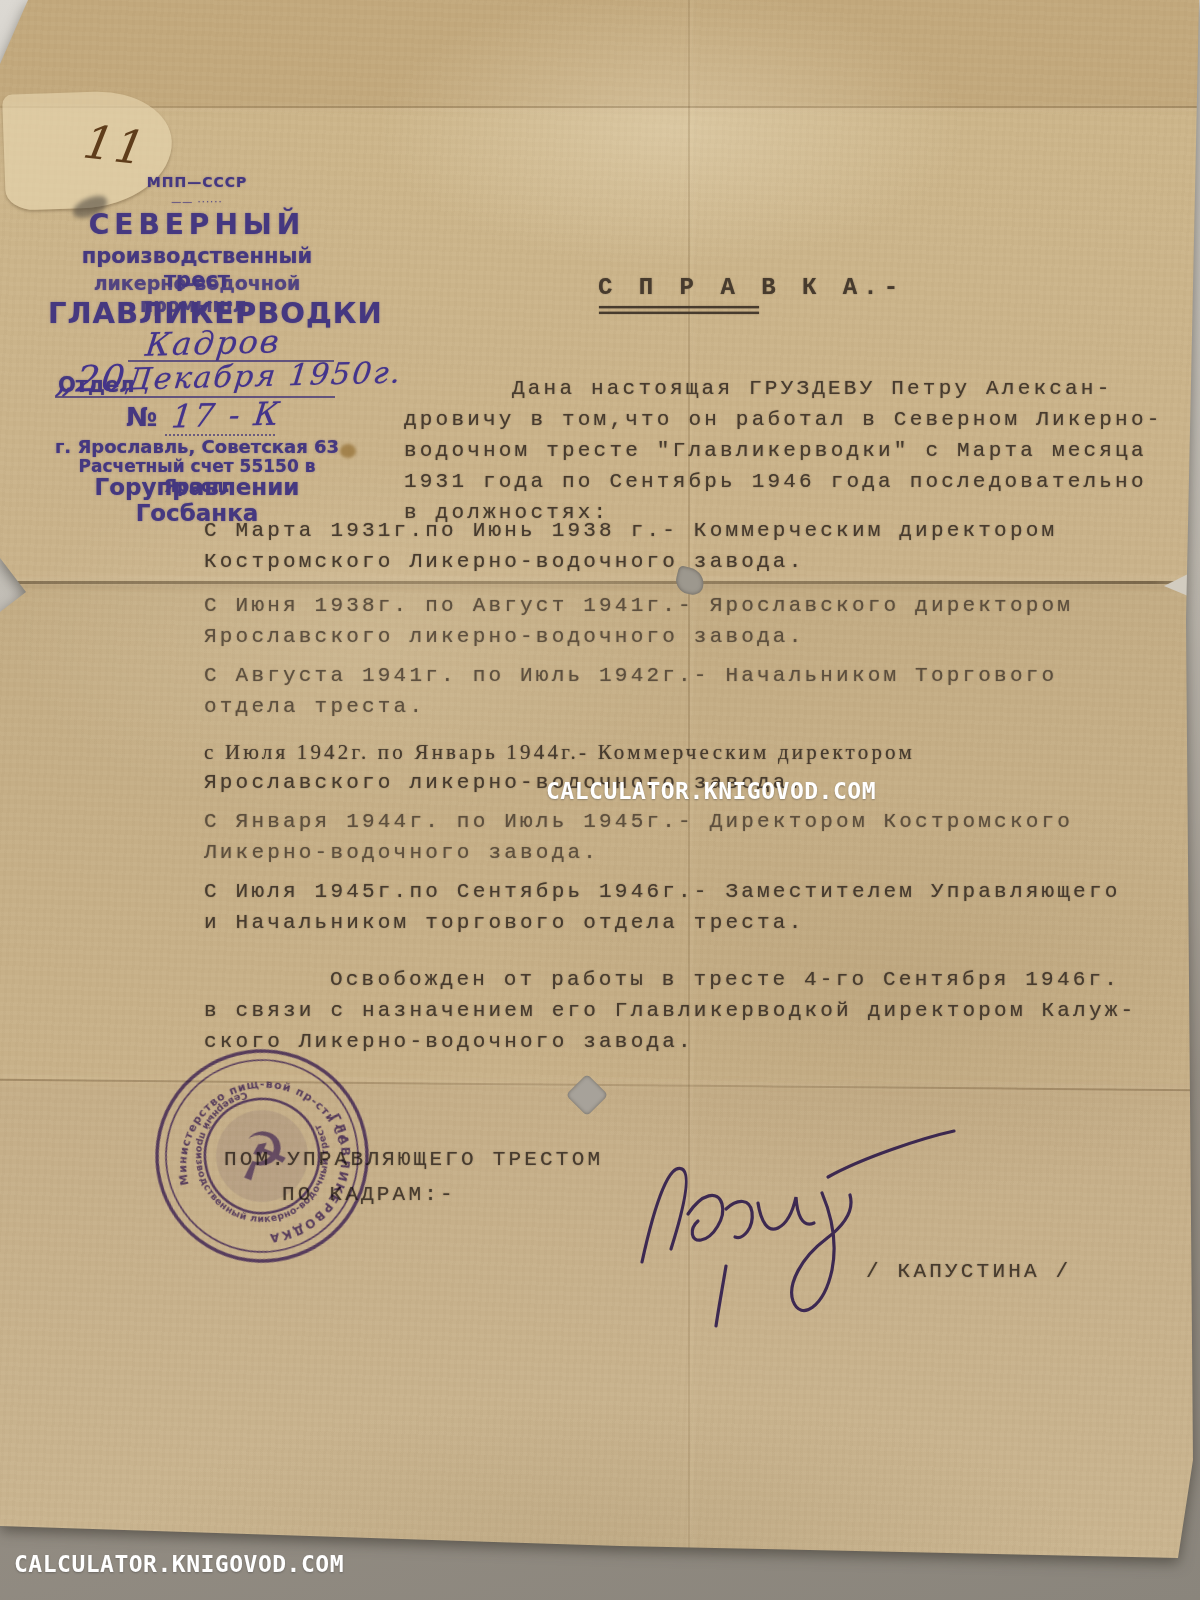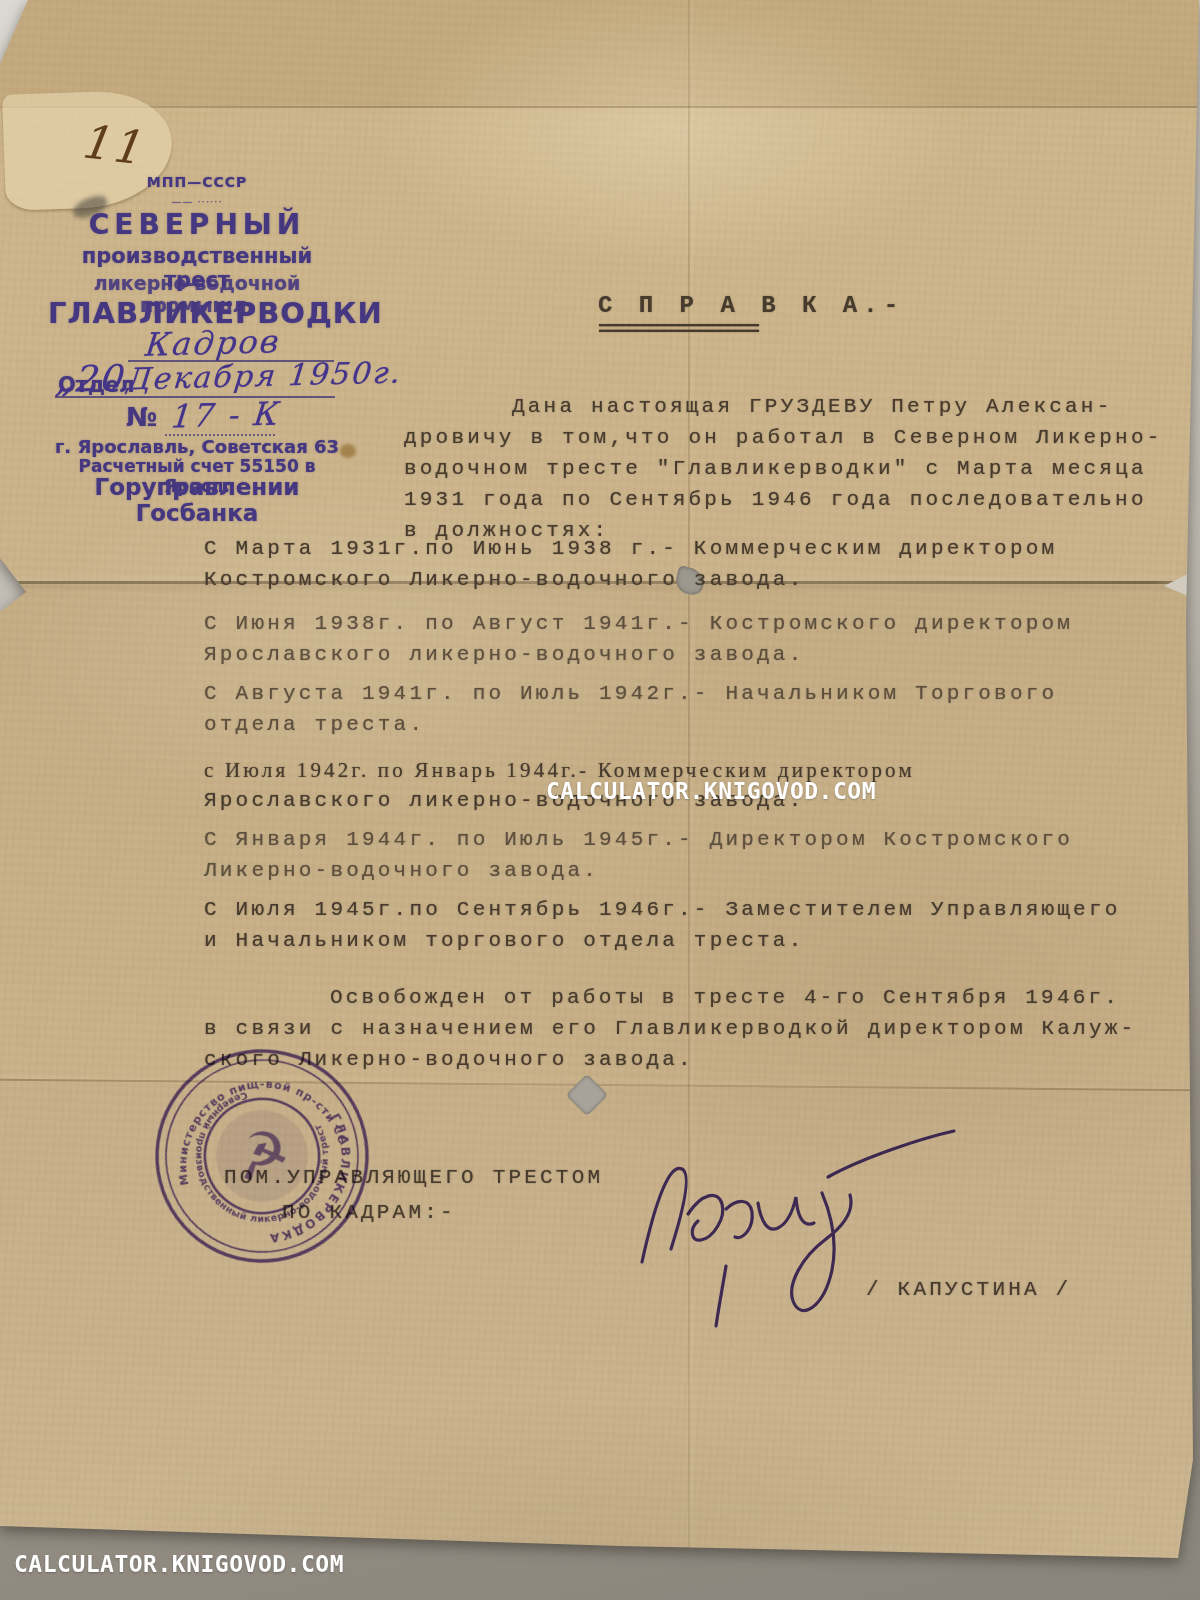--- a/index.html
+++ b/index.html
@@ -24,21 +24,21 @@
   #crease3{top:1084px;height:2px;transform:rotate(.5deg);background:linear-gradient(90deg,rgba(90,65,35,.34),rgba(90,65,35,.16) 55%,rgba(90,65,35,.34));box-shadow:0 -2px 6px rgba(255,243,214,.25);}
   #crease-v{position:absolute;top:0;bottom:0;left:688px;width:2px;background:linear-gradient(180deg,rgba(110,85,50,.16),rgba(110,85,50,.26) 40%,rgba(110,85,50,.12));box-shadow:2px 0 5px rgba(255,243,214,.2);}
   .hole{position:absolute;pointer-events:none;}
   #hole-center{left:676px;top:568px;width:28px;height:26px;background:#9d988e;border-radius:20% 70% 45% 60%;transform:rotate(14deg);box-shadow:inset 0 0 4px rgba(60,55,48,.6);}
   #hole-right{left:1164px;top:574px;width:24px;height:22px;background:#d2ccc0;clip-path:polygon(100% 0,100% 100%,0 55%);}
   #hole-low{left:572px;top:1080px;width:30px;height:30px;background:#a7a29a;transform:rotate(45deg);border-radius:15%;box-shadow:inset 0 0 4px rgba(60,55,48,.55);}
   #flap{position:absolute;left:4px;top:92px;width:168px;height:116px;background:rgba(233,216,178,.6);border-radius:10px 45% 55% 18%;box-shadow:0 2px 3px rgba(90,70,40,.35);transform:rotate(-2deg);}
   #smudge{position:absolute;left:72px;top:198px;width:36px;height:18px;background:#46413a;opacity:.55;border-radius:60% 40% 55% 45%;filter:blur(2px);transform:rotate(-18deg);}
   #stain1{position:absolute;left:340px;top:444px;width:16px;height:14px;background:#8a6324;opacity:.6;border-radius:50%;filter:blur(1.5px);}
   
-  .tw{position:absolute;font-family:"Liberation Mono","DejaVu Sans Mono",monospace;font-size:21px;letter-spacing:3.2px;color:#473b2e;white-space:pre;text-shadow:0 0 1px rgba(70,58,45,.55),0 0 2px rgba(70,58,45,.18);margin-top:18px;}
+  .tw{position:absolute;font-family:"Liberation Mono","DejaVu Sans Mono",monospace;font-size:21px;letter-spacing:3.2px;color:#473b2e;white-space:pre;text-shadow:0 0 1px rgba(70,58,45,.55),0 0 2px rgba(70,58,45,.18);}
   .tw.faded{opacity:.82;}
   .stamp{position:absolute;left:48px;width:298px;text-align:center;color:#453880;text-shadow:0 0 1px rgba(69,56,128,.6),0 0 3px rgba(69,56,128,.2);font-family:"DejaVu Sans",sans-serif;}
   .hand{position:absolute;font-family:"DejaVu Serif",serif;font-style:italic;color:#44348c;transform:skewX(-8deg) rotate(-1.5deg);letter-spacing:2px;text-shadow:0 0 1px rgba(68,52,140,.5);white-space:pre;}
   .rule{position:absolute;height:2px;background:rgba(63,51,120,.75);}
   .wm{position:absolute;font-family:"DejaVu Sans Mono",monospace;font-weight:bold;font-size:23px;color:#ffffff;letter-spacing:.5px;text-shadow:0 1px 2px rgba(40,40,40,.35);white-space:pre;}
   #seal{position:absolute;left:140px;top:1034px;width:244px;height:244px;transform:rotate(-14deg);mix-blend-mode:multiply;opacity:.88;filter:blur(.4px);}
   #sig-svg{position:absolute;left:600px;top:1100px;width:400px;height:230px;mix-blend-mode:multiply;}
 </style>
 </head>
 <body>
@@ -88,21 +88,21 @@
         <div class="tw" style="left:512px;top:377px;">Дана настоящая ГРУЗДЕВУ Петру Алексан-</div>
         <div class="tw" style="left:404px;top:408px;">дровичу в том,что он работал в Северном Ликерно-</div>
         <div class="tw" style="left:404px;top:439px;">водочном тресте "Главликерводки" с Марта месяца</div>
         <div class="tw" style="left:404px;top:470px;">1931 года по Сентябрь 1946 года последовательно</div>
         <div class="tw" style="left:404px;top:501px;">в должностях:</div>
       </div>
 
       <div>
         <div class="tw" style="left:204px;top:519px;">С Марта 1931г.по Июнь 1938 г.- Коммерческим директором</div>
         <div class="tw" style="left:204px;top:550px;">Костромского Ликерно-водочного завода.</div>
-        <div class="tw faded" style="left:204px;top:594px;">С Июня 1938г. по Август 1941г.- Костромского директором</div>
+        <div class="tw faded" style="left:204px;top:594px;">С Июня 1938г. по Август 1941г.- Ярославского директором</div>
         <div class="tw faded" style="left:204px;top:625px;">Ярославского ликерно-водочного завода.</div>
         <div class="tw faded" style="left:204px;top:664px;">С Августа 1941г. по Июль 1942г.- Начальником Торгового</div>
         <div class="tw faded" style="left:204px;top:695px;">отдела треста.</div>
         <div class="tw" style="left:204px;top:740px;font-family:Liberation Serif, serif;">с Июля 1942г. по Январь 1944г.- Коммерческим директором</div>
         <div class="tw" style="left:204px;top:771px;">Ярославского ликерно-водочного завода.</div>
         <div class="tw faded" style="left:204px;top:810px;">С Января 1944г. по Июль 1945г.- Директором Костромского</div>
         <div class="tw faded" style="left:204px;top:841px;">Ликерно-водочного завода.</div>
         <div class="tw" style="left:204px;top:880px;">С Июля 1945г.по Сентябрь 1946г.- Заместителем Управляющего</div>
         <div class="tw" style="left:204px;top:911px;">и Начальником торгового отдела треста.</div>
       </div>

